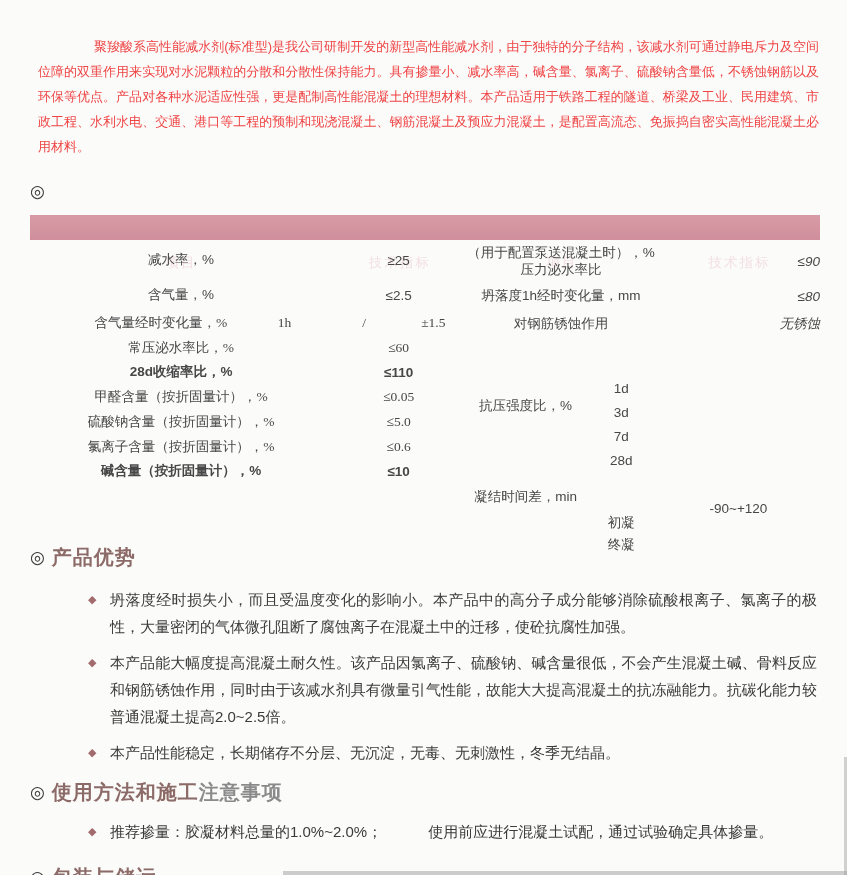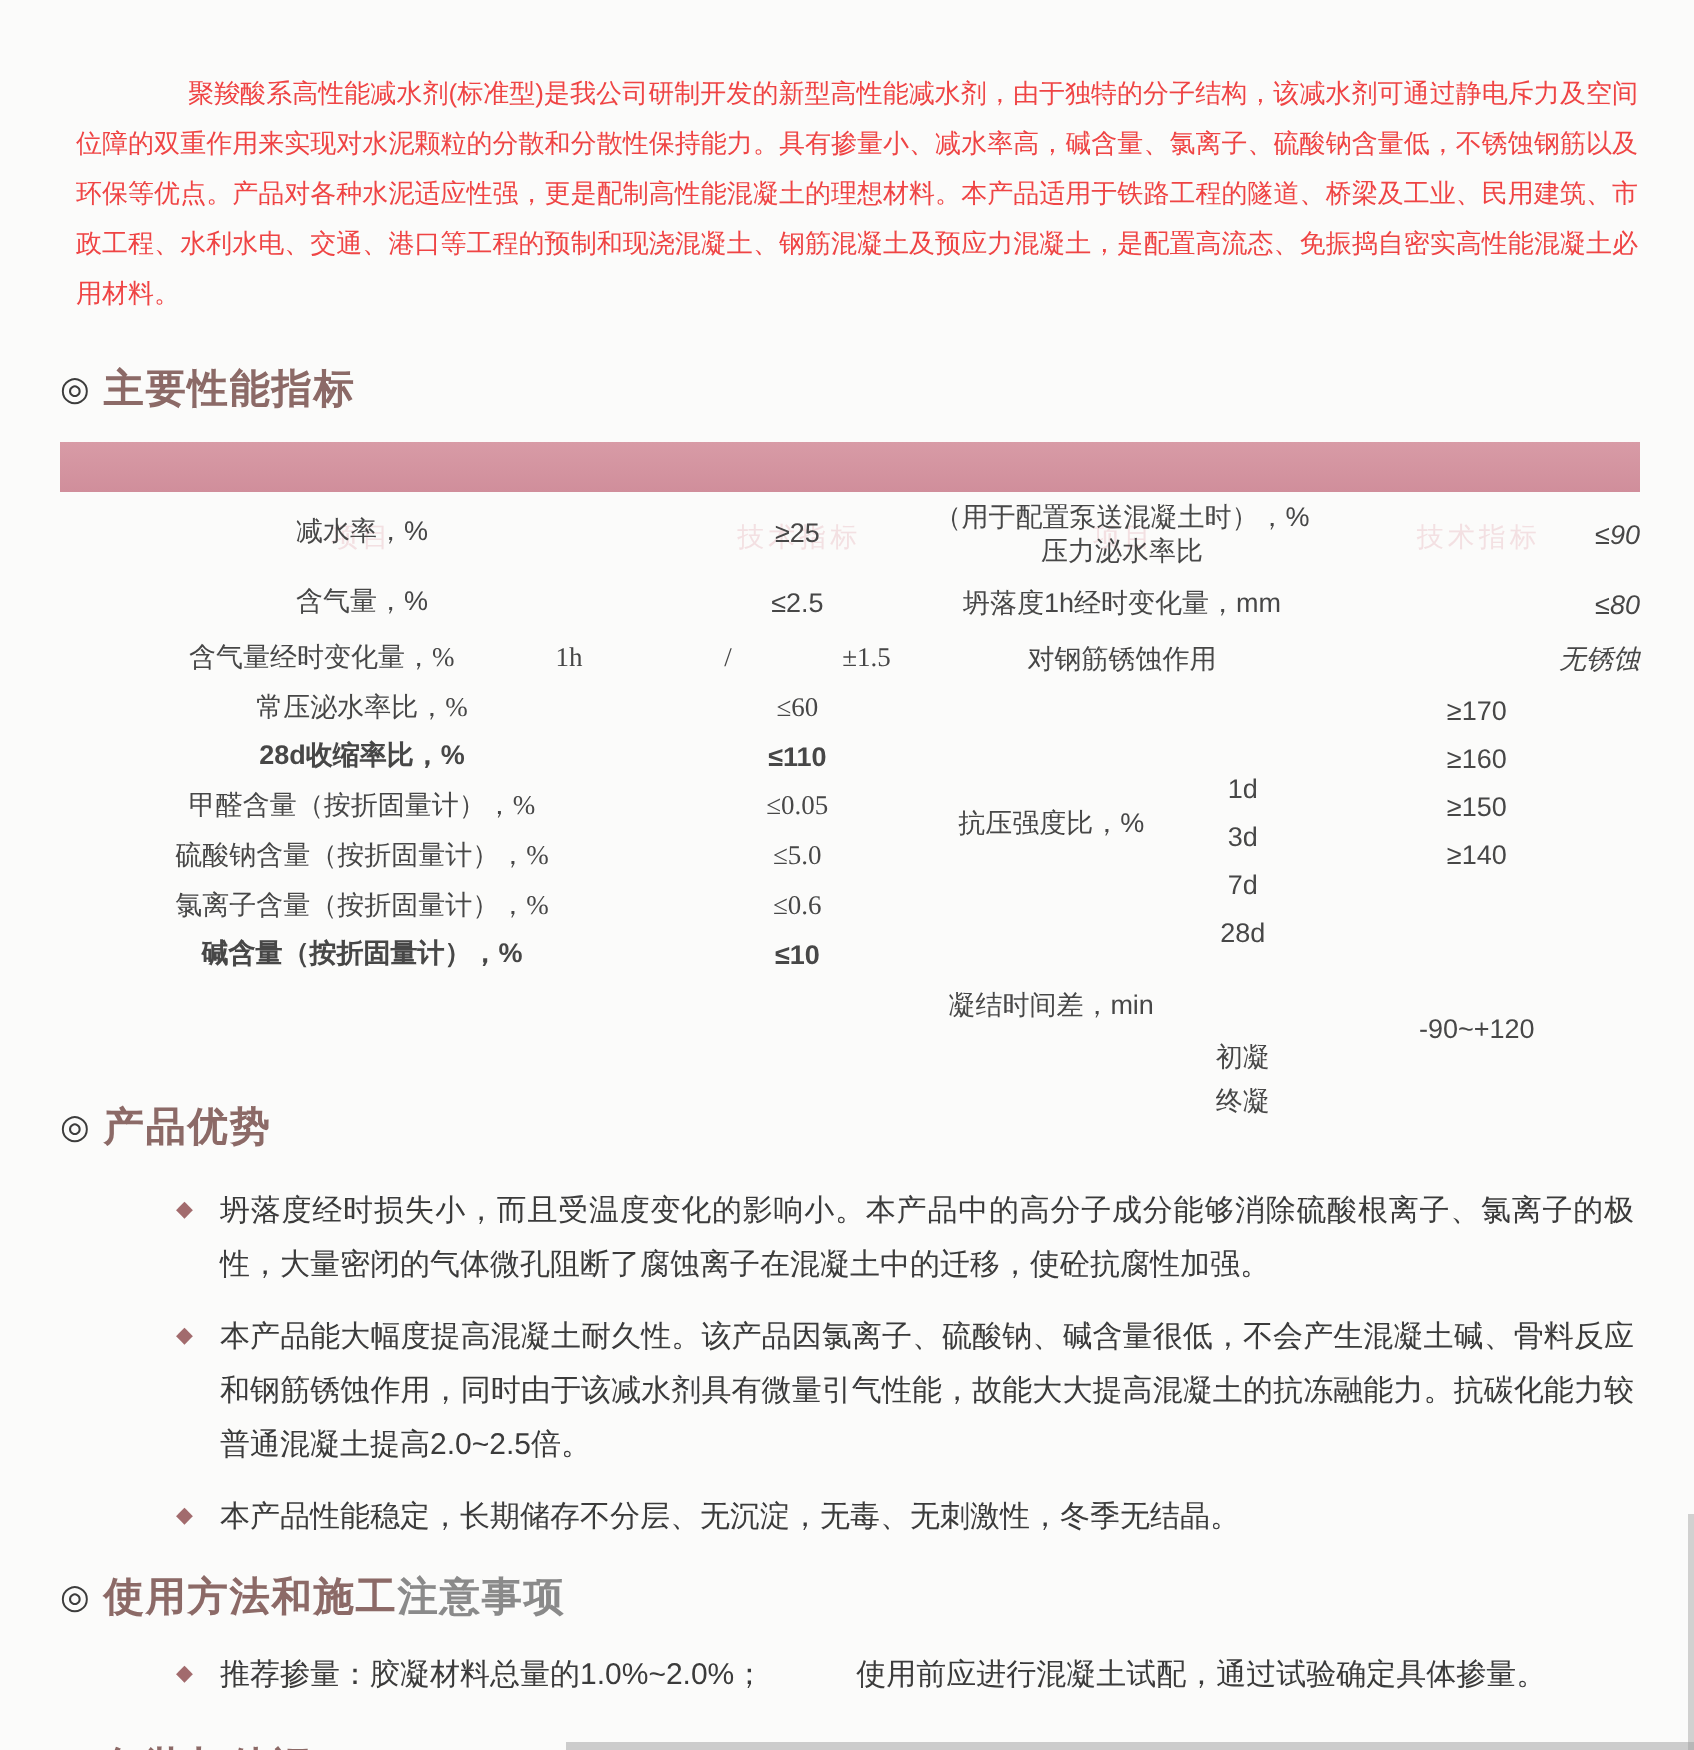--- a/index.html
+++ b/index.html
@@ -105,21 +105,20 @@
 </style>
 </head>
 <body>
 
 <div class="page">
 
   <p class="intro">聚羧酸系高性能减水剂(标准型)是我公司研制开发的新型高性能减水剂，由于独特的分子结构，该减水剂可通过静电斥力及空间位障的双重作用来实现对水泥颗粒的分散和分散性保持能力。具有掺量小、减水率高，碱含量、氯离子、硫酸钠含量低，不锈蚀钢筋以及环保等优点。产品对各种水泥适应性强，更是配制高性能混凝土的理想材料。本产品适用于铁路工程的隧道、桥梁及工业、民用建筑、市政工程、水利水电、交通、港口等工程的预制和现浇混凝土、钢筋混凝土及预应力混凝土，是配置高流态、免振捣自密实高性能混凝土必用材料。</p>
 
   <div class="section-title st-performance">
     <span class="mark">◎</span>
-    <span>主要性能指标</span>
   </div>
 
   <div class="ptable">
 
     <div class="ltable">
       <div class="thead">
         <div class="th lth1">项目</div>
         <div class="th lth2 th-sep">技术指标</div>
       </div>
       <div class="lrow h40">
@@ -187,26 +186,20 @@
         <div class="rc2">无锈蚀</div>
       </div>
       <div class="rmulti">
         <div class="rlab">抗压强度比，%</div>
         <div class="rsubcol">
           <div>1d</div>
           <div>3d</div>
           <div>7d</div>
           <div>28d</div>
         </div>
-        <div class="rvalcol">
-          <div>≥170</div>
-          <div>≥160</div>
-          <div>≥150</div>
-          <div>≥140</div>
-        </div>
       </div>
       <div class="rmulti rsetting h48">
         <div class="rlab">凝结时间差，min</div>
         <div class="rsubcol">
           <div>初凝</div>
           <div>终凝</div>
         </div>
         <div class="rvalcol">
           <div>-90~+120</div>
         </div>

